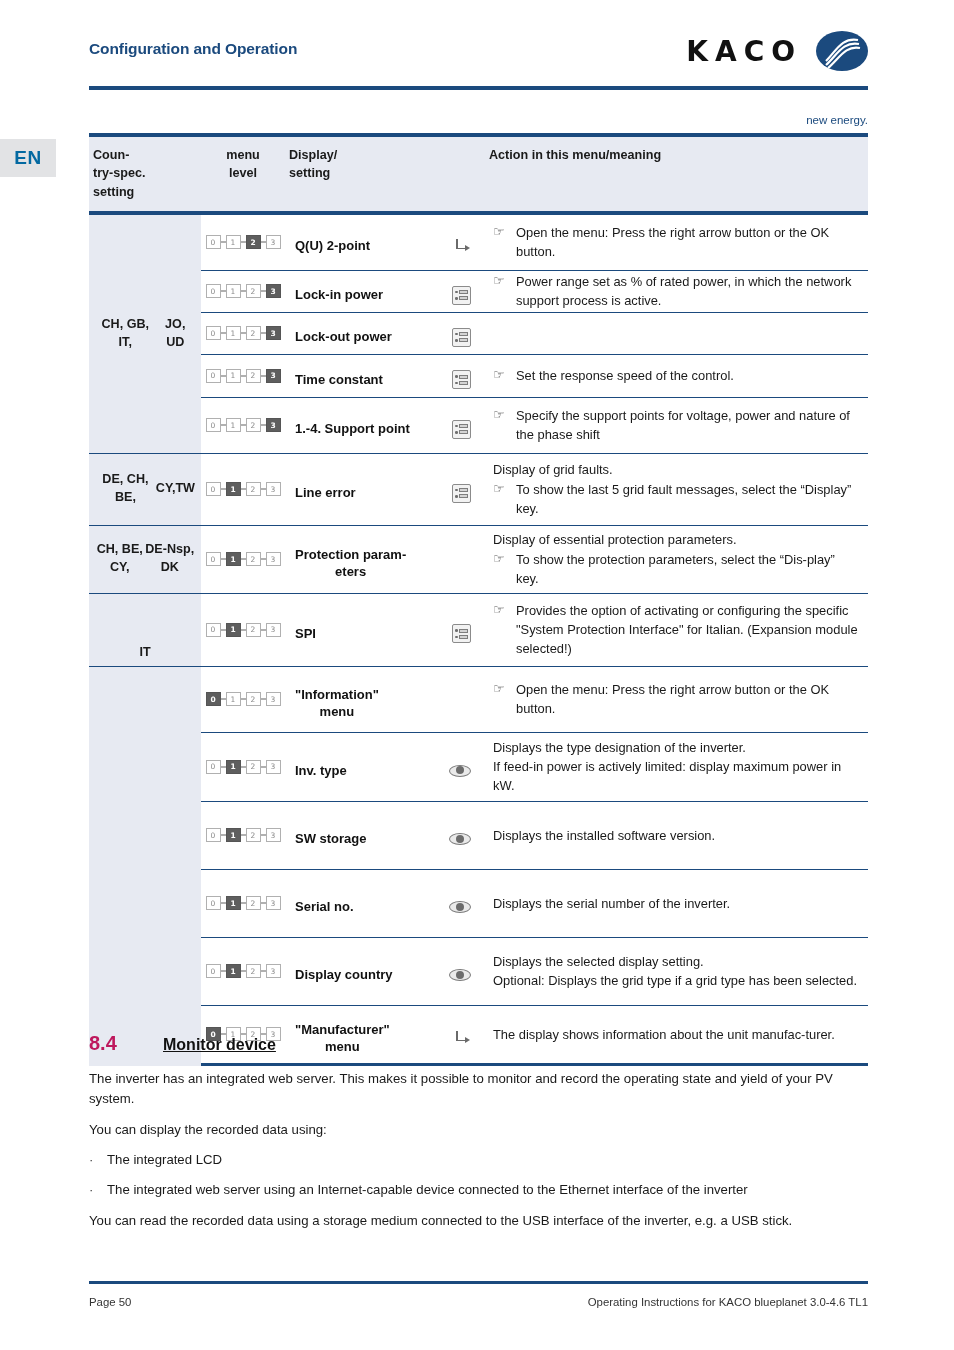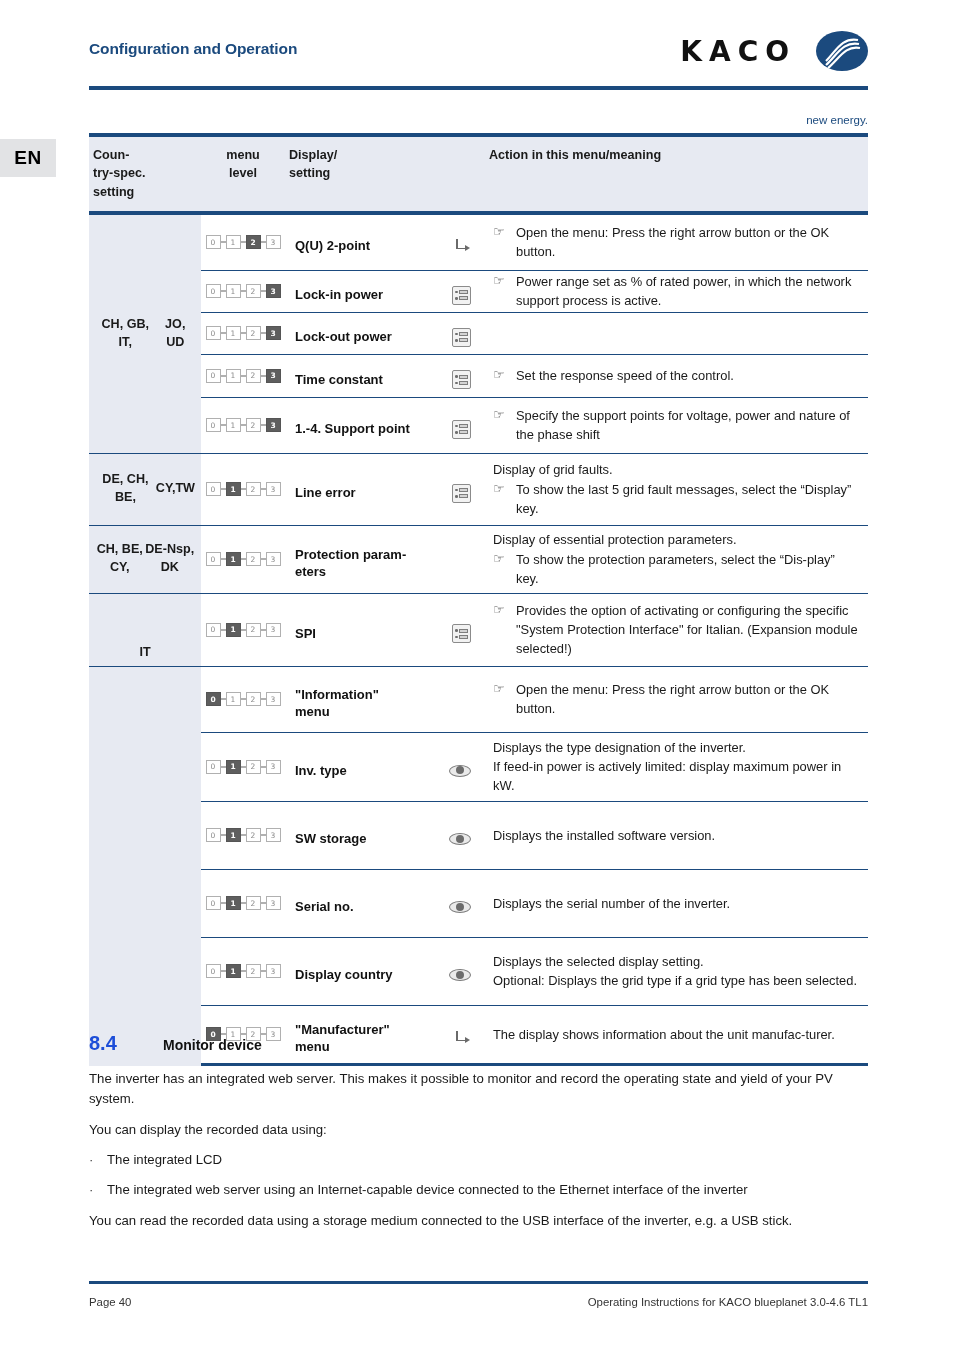--- a/index.html
+++ b/index.html
@@ -12,21 +12,21 @@
   }
   .page { position: relative; width: 954px; height: 1350px; overflow: hidden; }
 
   
   .header { position: absolute; left: 0; top: 0; width: 954px; height: 96px; }
   .header-title {
     position: absolute; left: 89px; top: 40px;
     font-size: 15.5px; font-weight: bold; color: #1b4a7e;
     letter-spacing: -0.1px;
   }
-  .brand { position: absolute; right: 86px; top: 31px; display: flex; align-items: center; gap: 20px; }
+  .brand { position: absolute; right: 86px; top: 31px; display: flex; align-items: center; gap: 14px; }
   .brand-word {
     font-size: 28px; font-weight: bold; color: #111; letter-spacing: 7px;
     font-family: "DejaVu Sans", sans-serif;
   }
   .brand-mark { position: relative; width: 52px; height: 40px; }
   .brand-mark .ellipse {
     position: absolute; left: 0; top: 0; width: 52px; height: 40px;
     background: #1b4a7e; border-radius: 50%;
   }
   .brand-tag {
@@ -35,21 +35,21 @@
   }
   .header-rule {
     position: absolute; left: 89px; top: 86px; width: 779px; height: 4px; background: #1b4a7e;
   }
 
   
   .lang-tab {
     position: absolute; left: 0; top: 139px; width: 56px; height: 38px;
     background: #e2e3e5; display: flex; align-items: center; justify-content: center;
   }
-  .lang-tab-label { font-size: 19px; font-weight: bold; color: #000000; letter-spacing: 0.5px; }
+  .lang-tab-label { font-size: 19px; font-weight: bold; color: #0369a1; letter-spacing: 0.5px; }
 
   
   .table { position: absolute; left: 89px; top: 133px; width: 779px; }
   .thead {
     background: #e7eaf2; border-top: 4px solid #1b4a7e; border-bottom: 4px solid #1b4a7e;
     display: flex; min-height: 70px;
   }
   .thead .cell { padding: 9px 4px 10px 4px; font-size: 12.6px; font-weight: bold; color: #1a1a1a; line-height: 1.45; }
   .c-country { width: 112px; text-align: left; flex: none; }
   .c-level   { width: 84px;  text-align: center; flex: none; }
@@ -69,20 +69,21 @@
   .country-cell.last { border-bottom: none; }
 
   .row {
     display: flex; border-bottom: 1.6px solid #1b4a7e; align-items: stretch;
   }
   .row.last { border-bottom: 3px solid #1b4a7e; }
   .row .lvl { width: 84px; flex: none; display: flex; align-items: center; justify-content: center; }
   .row .disp {
     width: 200px; flex: none; display: flex; align-items: center; justify-content: space-between;
     padding: 14px 14px 6px 10px;
+    text-align: center;
   }
   .row .disp-label { font-size: 13px; font-weight: bold; line-height: 1.35; color: #111; }
   .row .act { flex: 1 1 auto; padding: 9px 10px 9px 8px; display: flex; flex-direction: column; justify-content: center; }
 
   .plain-line { font-size: 12.9px; line-height: 1.5; color: #1a1a1a; }
   .action-line { display: flex; gap: 9px; font-size: 12.9px; line-height: 1.5; color: #1a1a1a; }
   .hand { flex: none; width: 14px; color: #555; font-size: 13px; line-height: 1.45; }
   .action-text { flex: 1 1 auto; }
 
   
@@ -119,22 +120,22 @@
   .icon-enter .v { position: absolute; left: 1px; top: 0; width: 1.8px; height: 10px; background: #6a6a6a; }
   .icon-enter .h { position: absolute; left: 1px; top: 8.4px; width: 11px; height: 1.8px; background: #6a6a6a; }
   .icon-enter .ar {
     position: absolute; left: 9.5px; top: 5.6px; width: 0; height: 0;
     border-top: 3.4px solid transparent; border-bottom: 3.4px solid transparent; border-left: 5px solid #6a6a6a;
   }
 
   
   .section { position: absolute; left: 89px; top: 1032px; width: 782px; }
   .sec-head { display: flex; align-items: baseline; }
-  .sec-num { font-size: 20px; font-weight: bold; color: #1d4ed8; width: 74px; flex: none; }
-  .sec-title { font-size: 14px; font-weight: bold; color: #111; }
+  .sec-num { font-size: 20px; font-weight: bold; color: #be185d; width: 74px; flex: none; }
+  .sec-title { font-size: 16px; font-weight: bold; color: #111; text-decoration: underline; }
   .para { font-size: 13.2px; line-height: 1.52; color: #1a1a1a; margin-top: 14px; }
   .para.tight { margin-top: 11px; }
   .bullet { display: flex; gap: 9px; font-size: 13.2px; line-height: 1.52; color: #1a1a1a; margin-top: 10px; }
   .bullet .dot { flex: none; width: 9px; color: #444; }
 
   
   .footer-rule { position: absolute; left: 89px; top: 1281px; width: 779px; height: 3px; background: #1b4a7e; }
   .footer-left { position: absolute; left: 89px; top: 1296px; font-size: 11.4px; color: #333; }
   .footer-right { position: absolute; right: 86px; top: 1296px; font-size: 11.4px; color: #333; }
 </style>
@@ -608,16 +609,16 @@
       <span>The integrated LCD</span>
     </div>
     <div class="bullet">
       <span class="dot">·</span>
       <span>The integrated web server using an Internet-capable device connected to the Ethernet interface of the inverter</span>
     </div>
     <div class="para tight">You can read the recorded data using a storage medium connected to the USB interface of the inverter, e.g. a USB stick.</div>
   </div>
 
   <div class="footer-rule"></div>
-  <div class="footer-left">Page 40</div>
+  <div class="footer-left">Page 50</div>
   <div class="footer-right">Operating Instructions for KACO blueplanet 3.0-4.6 TL1</div>
 
 </div>
 
 </body></html>

